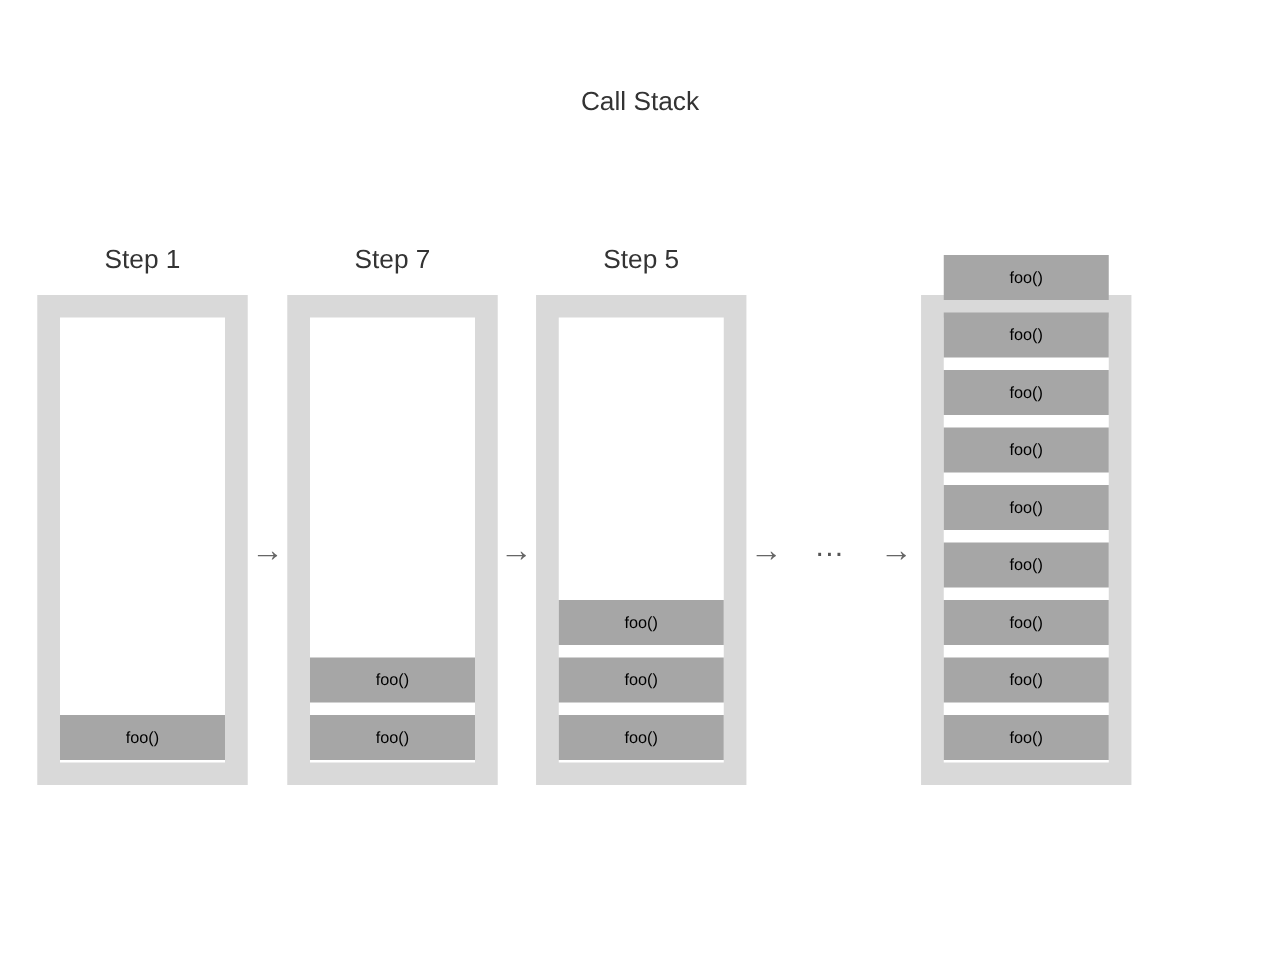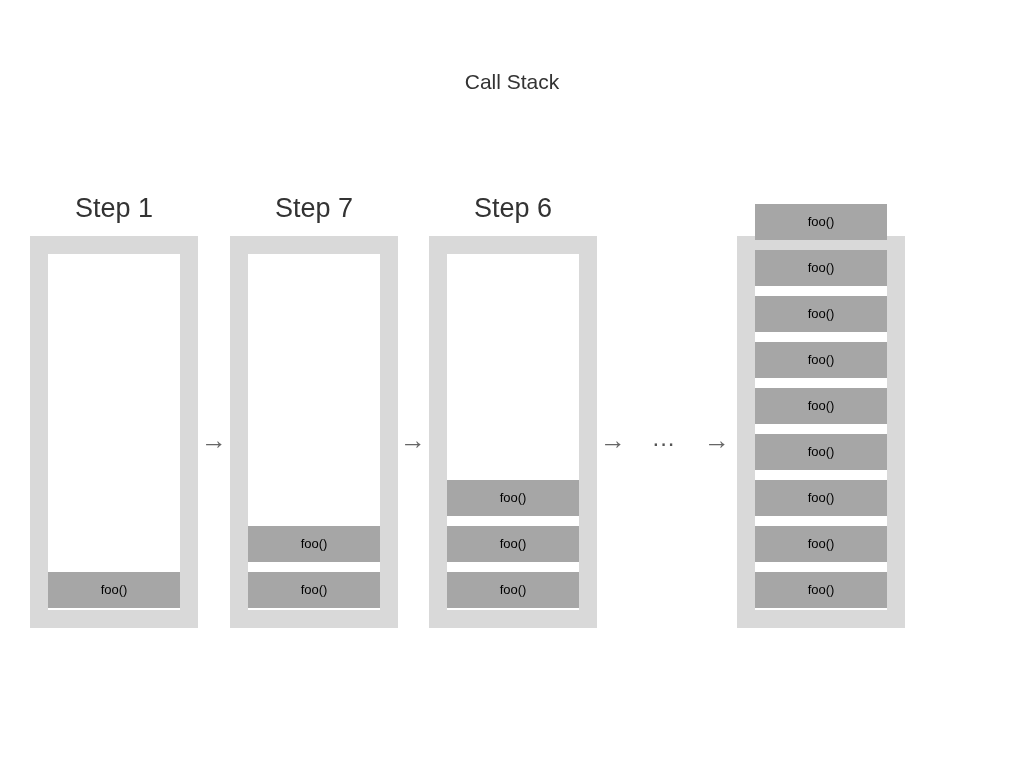--- a/index.html
+++ b/index.html
@@ -47,21 +47,21 @@
     line-height: 28px;
     color: #333333;
     white-space: nowrap;
   }
 
   .step-label {
     position: absolute;
     top: 194px;
     width: 168px;
     text-align: center;
-    font-size: 27px;
+    font-size: 21px;
     line-height: 28px;
     color: #333333;
     white-space: nowrap;
   }
 
   
   .column {
     position: absolute;
     top: 236px;
     width: 168px;
@@ -158,21 +158,21 @@
       <div class="inner"></div>
     </div>
     <div class="frames">
       <div class="frame">foo()</div>
       <div class="frame">foo()</div>
     </div>
   </div>
 
   <div class="arrow" style="left:396px;">→</div>
 
-  <div class="step-label" style="left:429px;">Step 6</div>
+  <div class="step-label" style="left:429px;">Step 5</div>
   <div class="column" style="left:429px;">
     <div class="frame-container">
       <div class="inner"></div>
     </div>
     <div class="frames">
       <div class="frame">foo()</div>
       <div class="frame">foo()</div>
       <div class="frame">foo()</div>
     </div>
   </div>

